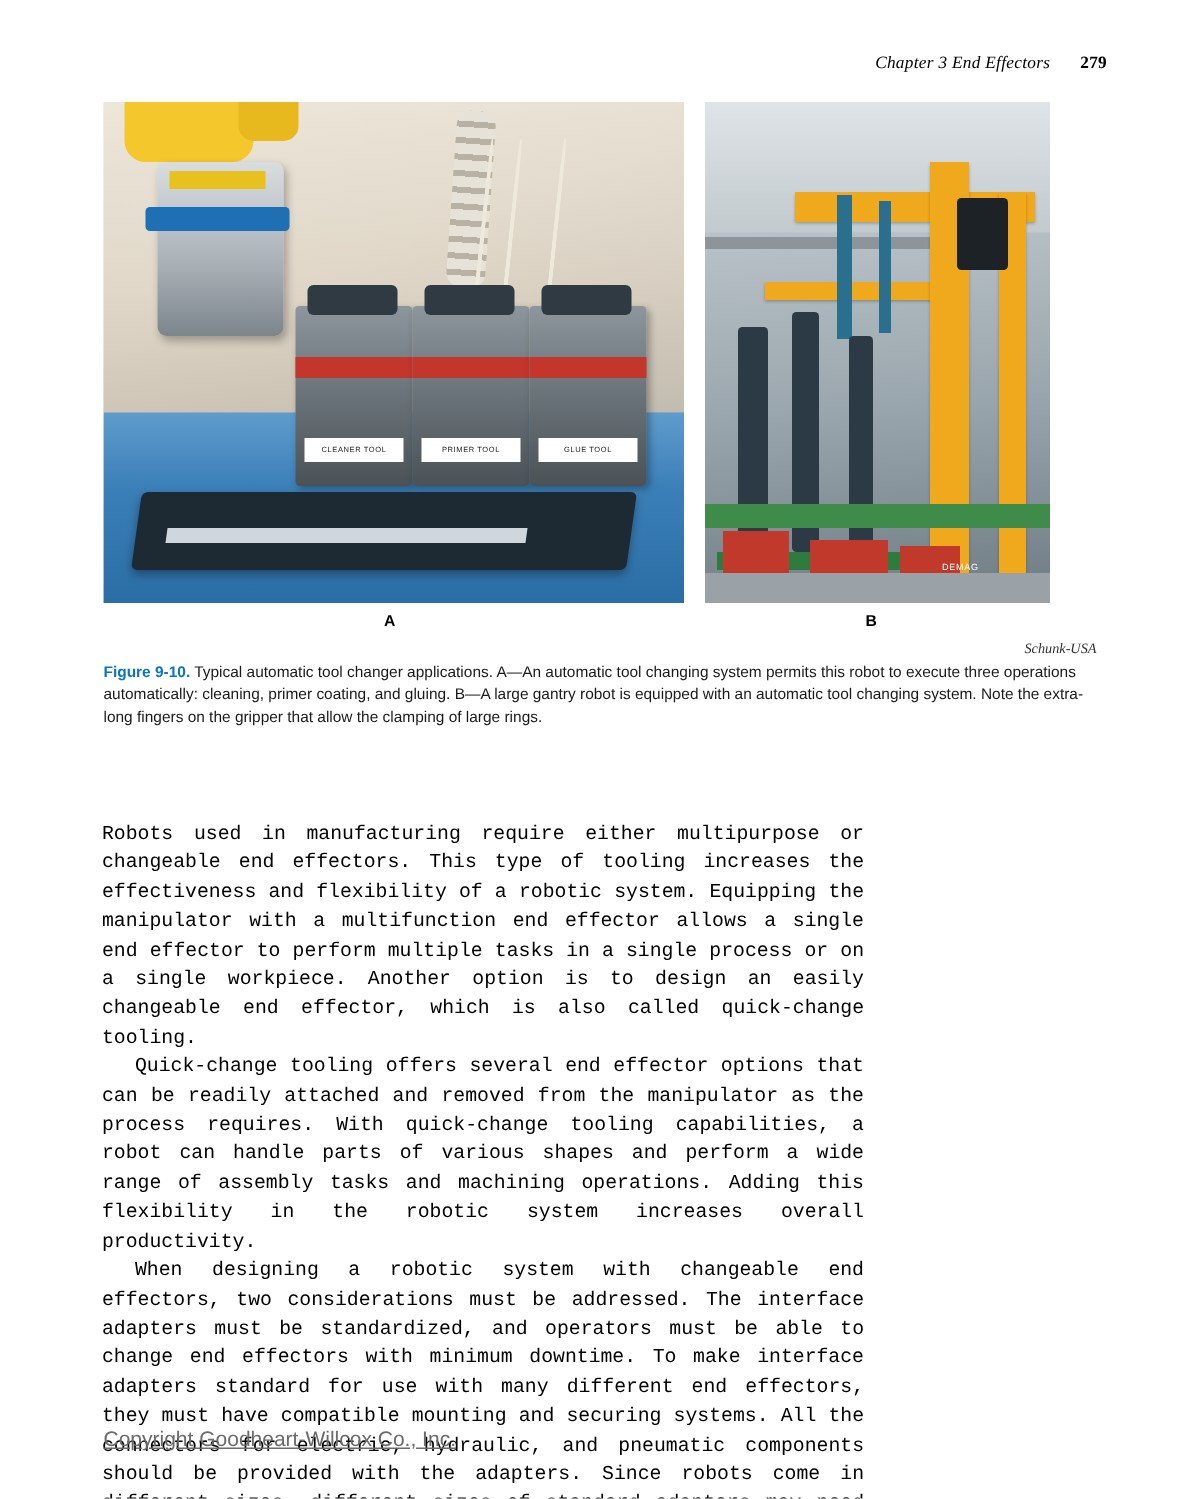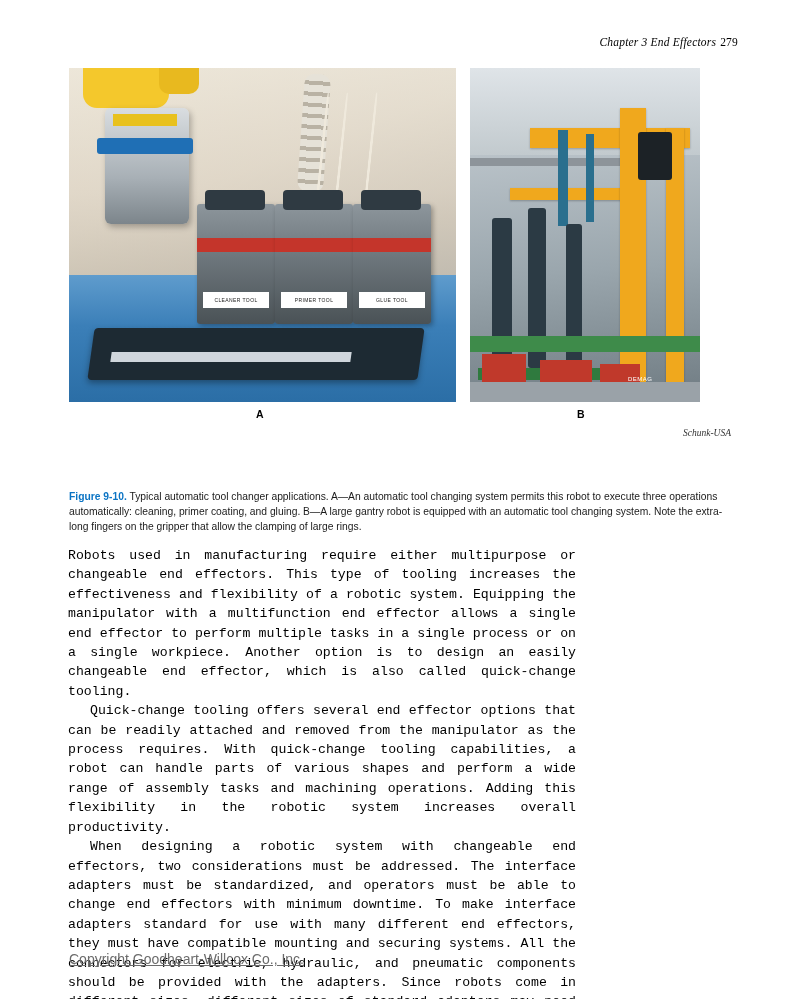--- a/index.html
+++ b/index.html
@@ -33,22 +33,22 @@
     font-style: italic;
     color: #000;
     letter-spacing: 0.2px;
     white-space: nowrap;
   }
   .running-head .chapter-num {
     font-style: italic;
   }
   .running-head .page-num {
     font-style: normal;
-    font-weight: normal;
-    margin-left: 4px;
+    font-weight: bold;
+    margin-left: 20px;
   }
 
   
   .figure-block {
     position: absolute;
     top: 68px;
     left: 69px;
     width: 662px;
   }
   .figure-images {
@@ -288,21 +288,20 @@
   .caption {
     position: absolute;
     top: 441px;
     left: 69px;
     width: 662px;
     font-family: "Liberation Sans", sans-serif;
     font-size: 10.3px;
     line-height: 15px;
     color: #1a1a1a;
     text-align: left;
-    margin-top: 48px;
   }
   .caption .fig-label {
     color: #0b74c4;
     font-weight: bold;
   }
 
   
   .section-head {
     position: absolute;
     top: 498px;

